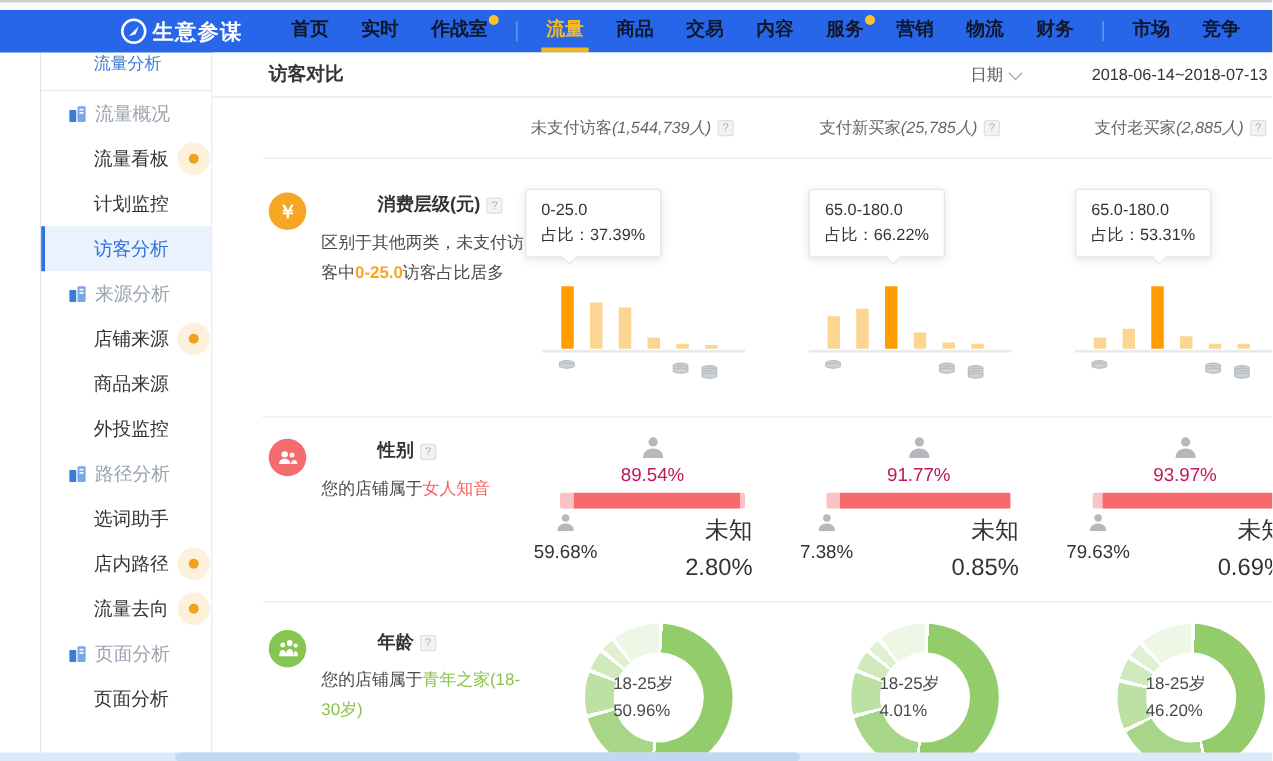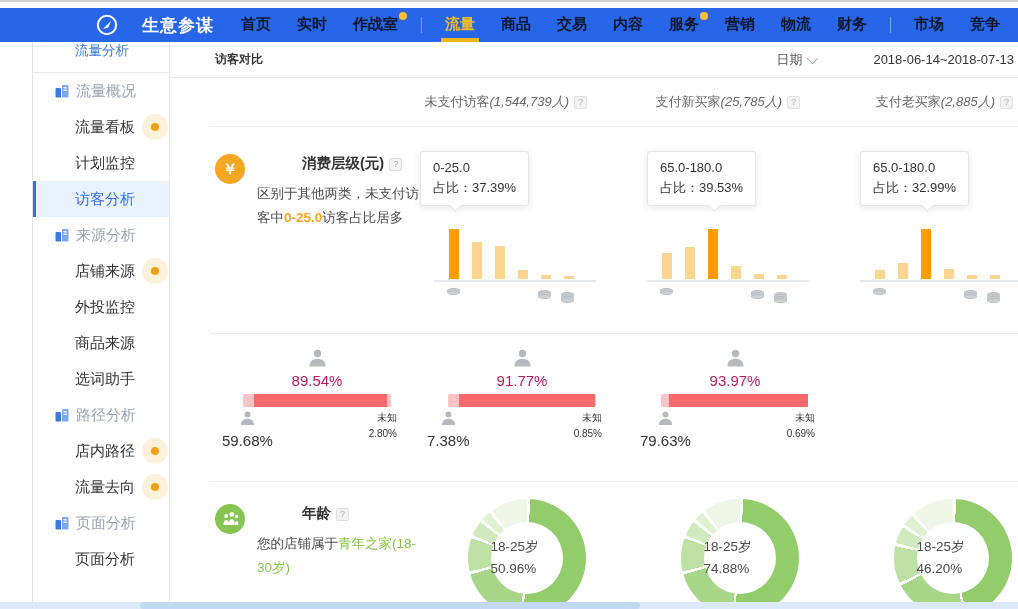--- a/index.html
+++ b/index.html
@@ -5,21 +5,21 @@
   * { margin:0; padding:0; box-sizing:border-box; }
   html,body { width:1018px; height:609px; overflow:hidden; background:#fff;
     font-family:"Liberation Sans","DejaVu Sans",sans-serif; color:#333; }
   body { position:relative; }
 
   
   .chrome-strip { height:8px; background:#fbfbfb; border-top:2px solid #cfcfcf; }
 
   
   .navbar { height:34px; background:#2766e8; display:flex; align-items:center; padding:0 12px 0 96px; position:relative; }
-  .brand { display:flex; align-items:center; gap:24px; margin-right:14px; cursor:pointer;font-family:Liberation Mono, monospace; }
+  .brand { display:flex; align-items:center; gap:4px; margin-right:26px; cursor:pointer;font-family:Liberation Mono, monospace; }
   .brand-logo { width:22px; height:22px; }
   .brand-name { color:#fff; font-size:17px; font-weight:bold; letter-spacing:1px; white-space:nowrap; }
   .nav-item { position:relative; color:#0f172a; font-size:15px; font-weight:bold; padding:0 13px; height:34px; line-height:32px; cursor:pointer; white-space:nowrap; }
   .nav-item.active { color:#f6bb21; }
   .nav-item.active::after { content:""; position:absolute; left:9px; right:9px; bottom:0; height:4px; background:#f0b41c; }
   .nav-dot { position:absolute; top:4px; right:4px; width:8px; height:8px; border-radius:50%; background:#ffc02e; }
   .nav-divider { width:1px; height:16px; background:rgba(255,255,255,.4); margin:0 10px; }
 
   
   .page { display:flex; height:567px; }
@@ -29,21 +29,21 @@
   .side-item { height:36px; display:flex; align-items:center; padding-left:42px; position:relative; font-size:15px; color:#333; cursor:pointer; }
   .side-item.section { color:#9aa3af; padding-left:22px; gap:7px; cursor:pointer; }
   .side-item.active { background:#e9f2fd; border-left:3px solid #3272df; padding-left:39px; color:#3272df; }
   .side-badge { position:absolute; right:1px; top:50%; width:26px; height:26px; margin-top:-13px; border-radius:50%; background:rgba(246,166,35,.16); }
   .side-badge::after { content:""; position:absolute; left:9px; top:9px; width:8px; height:8px; border-radius:50%; background:#f0a11d; }
   .side-ico { width:14px; height:14px; flex:none; }
 
   
   .content { flex:1; overflow:hidden; position:relative; background:#fff; }
   .content-header { height:36px; display:flex; align-items:center; border-bottom:1px solid #e8e8e8; padding:0 4px 0 45px; }
-  .page-title { font-size:12px; font-weight:bold; color:#333; }
+  .page-title { font-size:15px; font-weight:bold; color:#333; }
   .date-wrap { margin-left:auto; display:flex; align-items:center; font-size:13px; color:#555; }
   .date-label { cursor:pointer; display:flex; align-items:center; gap:5px; }
   .caret { width:8px; height:8px; border-right:1.5px solid #9aa; border-bottom:1.5px solid #9aa; transform:rotate(45deg) translateY(-2px); }
   .date-range { margin-left:58px; color:#333; white-space:nowrap; }
 
   .grid { display:grid; grid-template-columns:205px 213px 213px 213px; margin-left:40px; padding-left:5px; }
   .col-headers { height:49px; align-items:center; border-bottom:1px solid #ececec; }
   .col-head { text-align:right; padding-right:46px; font-size:13px; color:#666; white-space:nowrap; }
   .col-count { font-style:italic; }
   .help { display:inline-flex; justify-content:center; align-items:center; width:13px; height:13px; background:#f2f2f2; border:1px solid #e0e0e0; border-radius:2px; color:#b0b0b0; font-size:9px; font-style:normal; vertical-align:1px; margin-left:5px; cursor:pointer; }
@@ -81,21 +81,21 @@
   .gwrap { margin-left:28px; width:148px; }
   .g-female-ico { text-align:center; height:22px; }
   .g-female-val { text-align:center; font-size:15px; color:#be185d; margin:2px 0 5px; }
   .gbar { display:flex; height:13px; border-radius:2px; overflow:hidden; }
   .gseg-m { background:#fac3c6; }
   .gseg-f { background:#f8696b; }
   .gseg-u { background:#fac3c6; }
   .gfoot { display:flex; justify-content:space-between; margin-top:3px; }
   .gmale { margin-left:-21px; text-align:center; }
   .gmale-val { font-size:15px; color:#333; margin-top:1px; }
-  .gunk { margin-right:-6px; text-align:right; font-size:10px; color:#333; line-height:1.6; }
+  .gunk { margin-right:-6px; text-align:right; font-size:19px; color:#333; line-height:1.6; }
 
   
   .row-age { height:160px; }
   .row-age .row-label { padding-top:22px; }
   .acell { padding-top:17px; }
   .donut { position:relative; width:118px; height:118px; border-radius:50%; margin:0 auto; }
   .donut-hole { position:absolute; left:23px; top:23px; width:72px; height:72px; border-radius:50%; background:#fff; display:flex; flex-direction:column; justify-content:center; font-size:13.5px; color:#4a4a4a; line-height:1.65; }
 
   
   .hscroll { position:absolute; left:0; right:0; bottom:0; height:7px; background:#dce9f9; z-index:9; }
@@ -165,36 +165,36 @@
             <rect x="8.6" y="3" width="3.2" height="1.4" fill="#fff"></rect>
             <rect x="8.6" y="5.6" width="3.2" height="1.4" fill="#fff"></rect>
           </svg>
           <span>来源分析</span>
         </div>
         <div class="side-item">
           <span>店铺来源</span>
           <span class="side-badge"></span>
         </div>
         <div class="side-item">
+          <span>商品来源</span>
+        </div>
+        <div class="side-item">
           <span>外投监控</span>
-        </div>
-        <div class="side-item">
-          <span>商品来源</span>
-        </div>
-        <div class="side-item">
-          <span>选词助手</span>
         </div>
         <div class="side-item section">
           <svg class="side-ico" viewBox="0 0 14 14">
             <rect x="0.5" y="4" width="5.5" height="9.5" rx="1" fill="#3a7bd5"></rect>
             <rect x="7" y="1" width="6.5" height="12.5" rx="1" fill="#7aa7ea"></rect>
             <rect x="8.6" y="3" width="3.2" height="1.4" fill="#fff"></rect>
             <rect x="8.6" y="5.6" width="3.2" height="1.4" fill="#fff"></rect>
           </svg>
           <span>路径分析</span>
+        </div>
+        <div class="side-item">
+          <span>选词助手</span>
         </div>
         <div class="side-item">
           <span>店内路径</span>
           <span class="side-badge"></span>
         </div>
         <div class="side-item">
           <span>流量去向</span>
           <span class="side-badge"></span>
         </div>
         <div class="side-item section">
@@ -268,21 +268,21 @@
           <div class="coins" style="left: 141px; bottom: 30px;">
             <div class="coin"></div>
             <div class="coin"></div>
             <div class="coin"></div>
             <div class="coin"></div>
           </div>
         </div>
         <div class="ccell">
           <div class="tipbox" style="left: 14px;">
             <div>65.0-180.0</div>
-            <div>占比：39.53%</div>
+            <div>占比：66.22%</div>
             <div class="tip-arrow" style="left: 62px;"></div>
           </div>
           <div class="baseline"></div>
           <div class="bars">
             <div class="bar" style="height: 25.9297px;"></div>
             <div class="bar" style="height: 32.254px;"></div>
             <div class="bar hi" style="height: 50px;"></div>
             <div class="bar" style="height: 13.2811px;"></div>
             <div class="bar" style="height: 5.31242px;"></div>
             <div class="bar" style="height: 3.54161px;"></div>
@@ -299,21 +299,21 @@
           <div class="coins" style="left: 141px; bottom: 30px;">
             <div class="coin"></div>
             <div class="coin"></div>
             <div class="coin"></div>
             <div class="coin"></div>
           </div>
         </div>
         <div class="ccell">
           <div class="tipbox" style="left: 14px;">
             <div>65.0-180.0</div>
-            <div>占比：32.99%</div>
+            <div>占比：53.31%</div>
             <div class="tip-arrow" style="left: 62px;"></div>
           </div>
           <div class="baseline"></div>
           <div class="bars">
             <div class="bar" style="height: 8.91015px;"></div>
             <div class="bar" style="height: 16.4134px;"></div>
             <div class="bar hi" style="height: 50px;"></div>
             <div class="bar" style="height: 9.56669px;"></div>
             <div class="bar" style="height: 4.2206px;"></div>
             <div class="bar" style="height: 3.75164px;"></div>
@@ -329,20 +329,34 @@
           </div>
           <div class="coins" style="left: 141px; bottom: 30px;">
             <div class="coin"></div>
             <div class="coin"></div>
             <div class="coin"></div>
             <div class="coin"></div>
           </div>
         </div>
       </div>
     <div class="grid crow row-gender" id="rowGender">
+        <div class="row-label">
+          <div class="row-ico red">
+            <svg width="18" height="18" viewBox="0 0 24 24" fill="#fff">
+              <circle cx="9" cy="8.6" r="3.4"></circle>
+              <path d="M3 19c0-3.8 2.7-5.6 6-5.6s6 1.8 6 5.6z"></path>
+              <circle cx="16.8" cy="9.4" r="2.7" opacity=".92"></circle>
+              <path d="M15.5 19c.4-3 2-4.4 3.6-4.4 1.7 0 3.2 1.4 3.5 4.4z" opacity=".92"></path>
+            </svg>
+          </div>
+          <div>
+            <div><span class="row-title">性别</span><span class="help">?</span></div>
+            <div class="row-desc"><span>您的店铺属于</span><span class="hl-red">女人知音</span></div>
+          </div>
+        </div>
         <div class="gcell">
           <div class="gwrap">
             <div class="g-female-ico"><svg width="21" height="21" viewBox="0 0 24 24">
                 <circle cx="12" cy="6.3" r="4.2" fill="#b5b9be"></circle>
                 <path d="M2.8 21c0-6.2 4.4-8.6 9.2-8.6s9.2 2.4 9.2 8.6z" fill="#b5b9be"></path>
               </svg></div>
             <div class="g-female-val">89.54%</div>
             <div class="gbar">
               <div class="gseg-m" style="width: 7.66%;"></div>
               <div class="gseg-f" style="width: 89.54%;"></div>
@@ -430,21 +444,21 @@
             <div class="donut-hole">
               <div>18-25岁</div>
               <div>50.96%</div>
             </div>
           </div>
         </div>
         <div class="acell">
           <div class="donut" style="background: conic-gradient(rgb(255, 255, 255) 0%, rgb(255, 255, 255) 0.9%, rgb(146, 204, 107) 0.9%, rgb(146, 204, 107) 51.46%, rgb(255, 255, 255) 51.46%, rgb(255, 255, 255) 52.36%, rgb(168, 214, 137) 52.36%, rgb(168, 214, 137) 70.46%, rgb(255, 255, 255) 70.46%, rgb(255, 255, 255) 71.36%, rgb(189, 224, 164) 71.36%, rgb(189, 224, 164) 80.46%, rgb(255, 255, 255) 80.46%, rgb(255, 255, 255) 81.36%, rgb(208, 233, 189) 81.36%, rgb(208, 233, 189) 85.46%, rgb(255, 255, 255) 85.46%, rgb(255, 255, 255) 86.36%, rgb(224, 241, 210) 86.36%, rgb(224, 241, 210) 88.96%, rgb(255, 255, 255) 88.96%, rgb(255, 255, 255) 89.86%, rgb(238, 247, 229) 89.86%, rgb(238, 247, 229) 100%, rgb(255, 255, 255) 100%, rgb(255, 255, 255) 100%);">
             <div class="donut-hole">
               <div>18-25岁</div>
-              <div>74.88%</div>
+              <div>4.01%</div>
             </div>
           </div>
         </div>
         <div class="acell">
           <div class="donut" style="background: conic-gradient(rgb(255, 255, 255) 0%, rgb(255, 255, 255) 0.9%, rgb(146, 204, 107) 0.9%, rgb(146, 204, 107) 46.2%, rgb(255, 255, 255) 46.2%, rgb(255, 255, 255) 47.1%, rgb(168, 214, 137) 47.1%, rgb(168, 214, 137) 67.2%, rgb(255, 255, 255) 67.2%, rgb(255, 255, 255) 68.1%, rgb(189, 224, 164) 68.1%, rgb(189, 224, 164) 78.2%, rgb(255, 255, 255) 78.2%, rgb(255, 255, 255) 79.1%, rgb(208, 233, 189) 79.1%, rgb(208, 233, 189) 83.7%, rgb(255, 255, 255) 83.7%, rgb(255, 255, 255) 84.6%, rgb(224, 241, 210) 84.6%, rgb(224, 241, 210) 87.7%, rgb(255, 255, 255) 87.7%, rgb(255, 255, 255) 88.6%, rgb(238, 247, 229) 88.6%, rgb(238, 247, 229) 100%, rgb(255, 255, 255) 100%, rgb(255, 255, 255) 100%);">
             <div class="donut-hole">
               <div>18-25岁</div>
               <div>46.20%</div>
             </div>
           </div>

